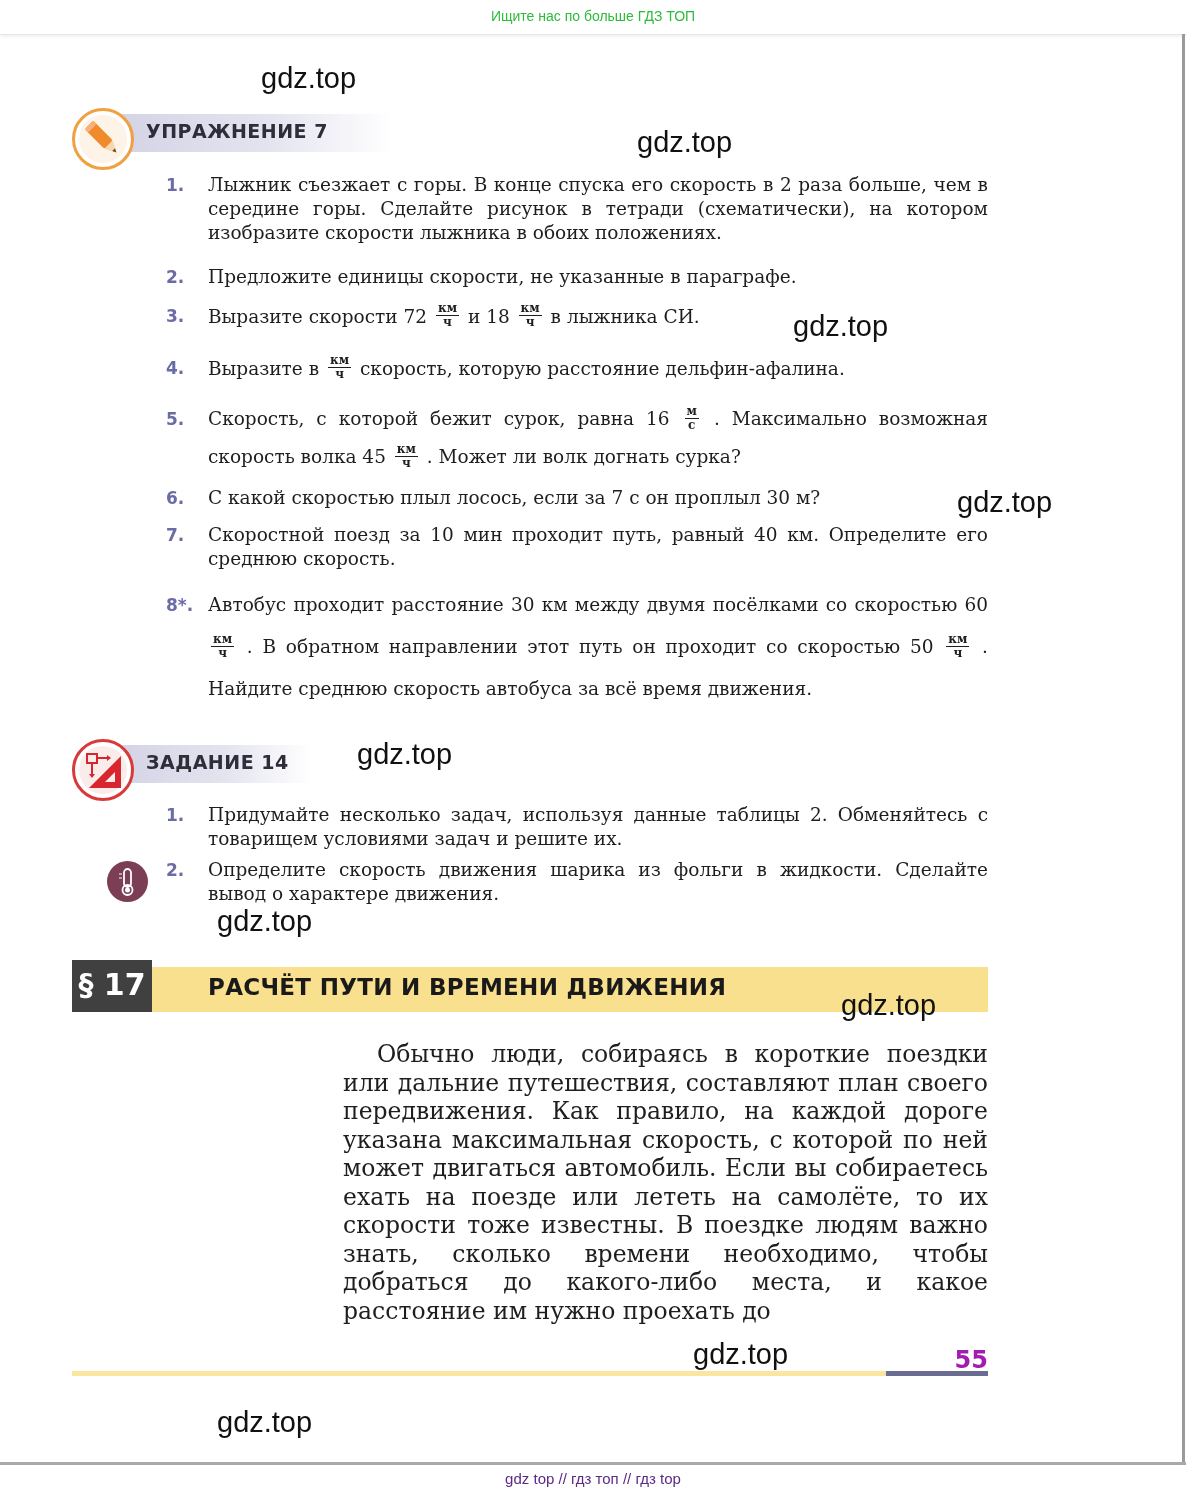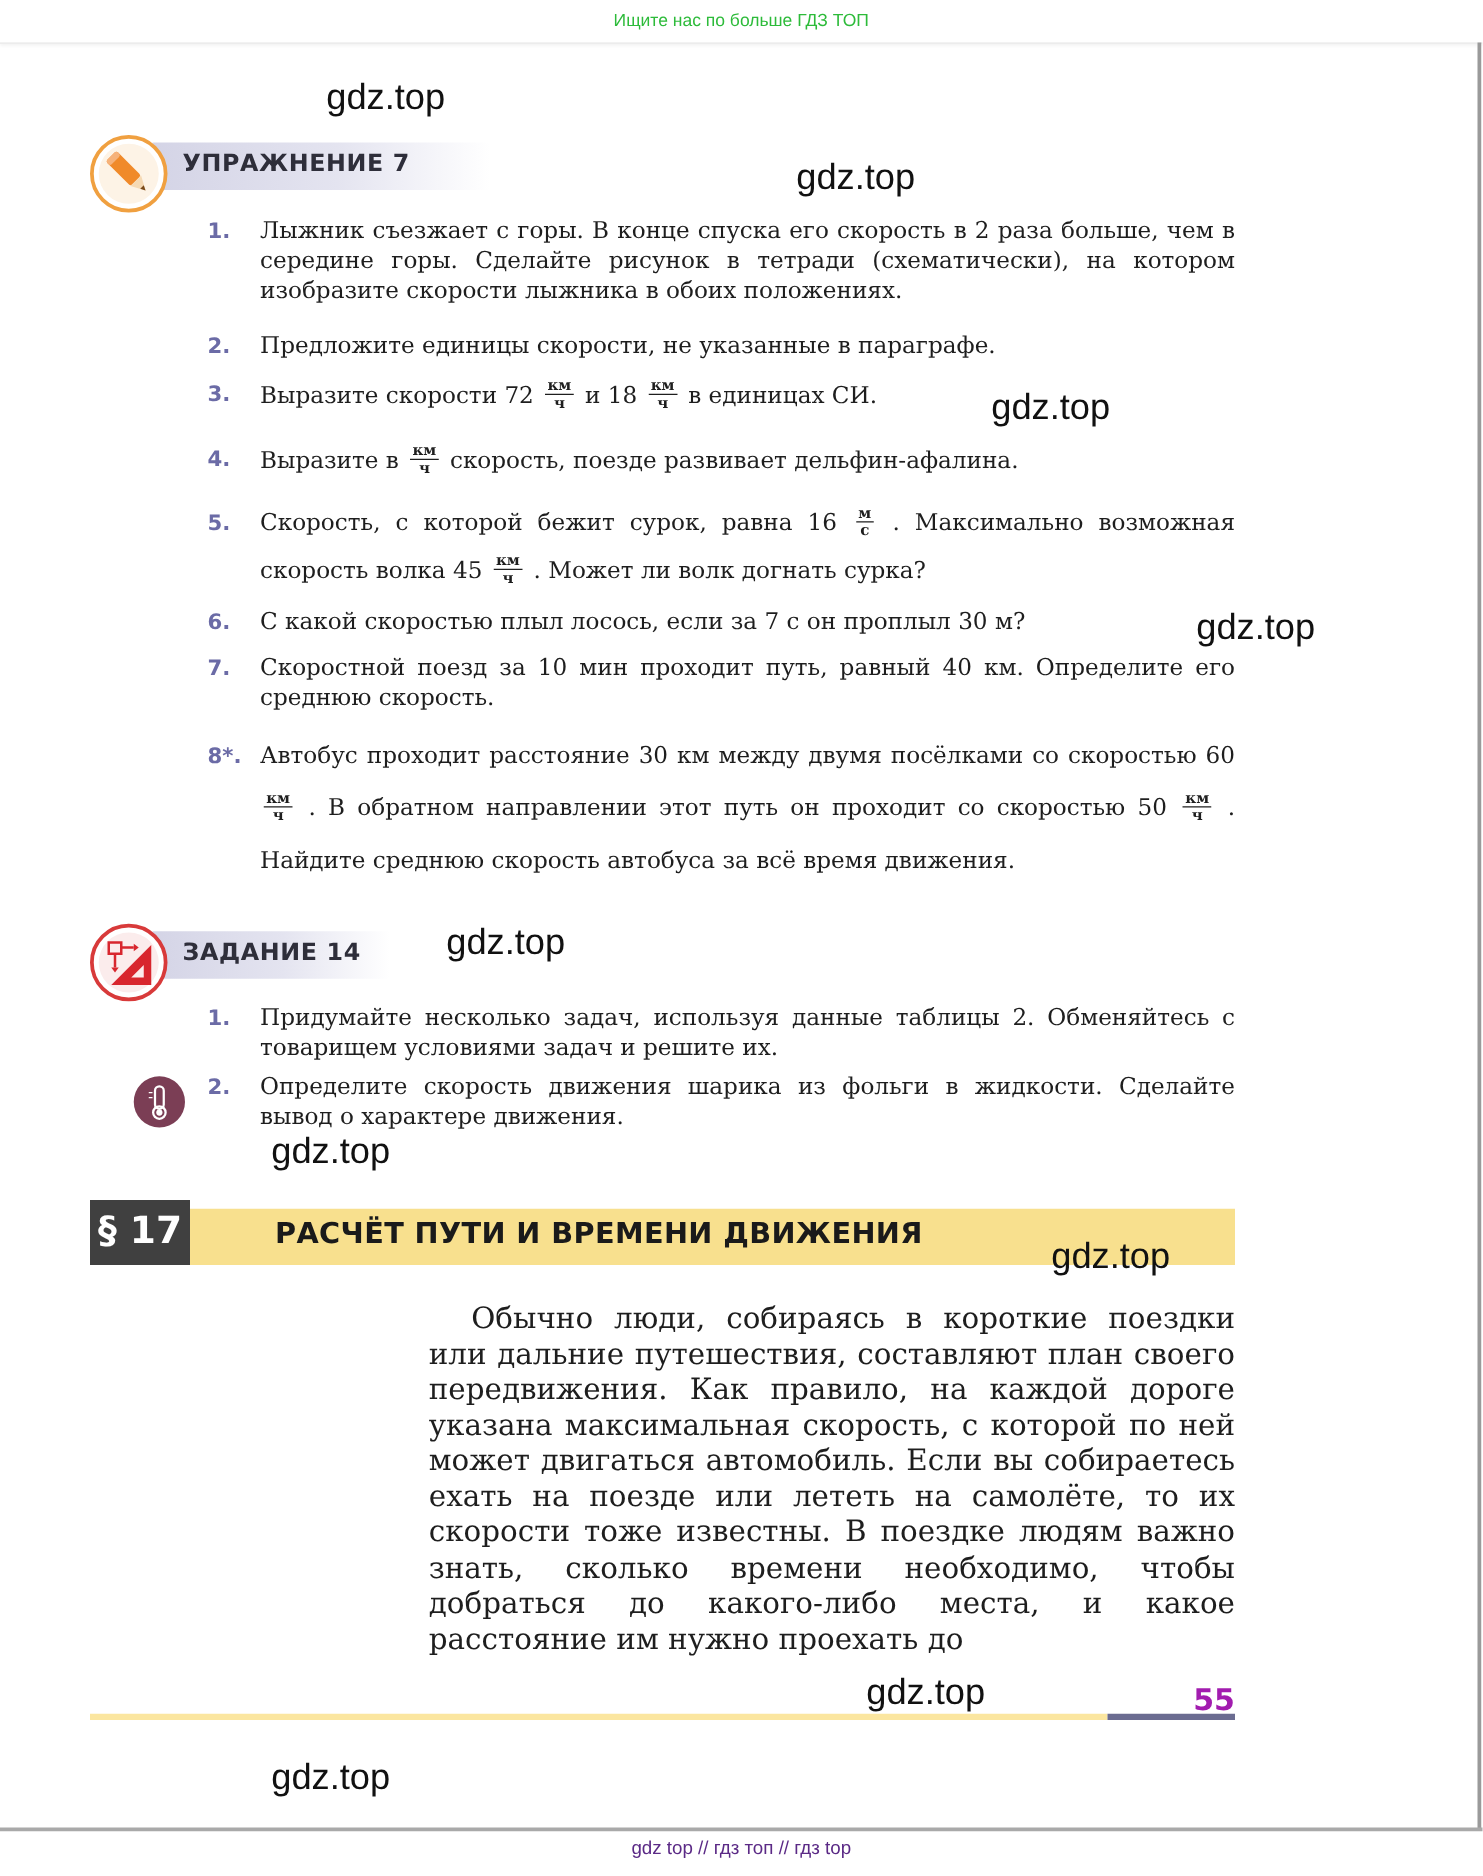--- a/index.html
+++ b/index.html
@@ -50,21 +50,21 @@
 
   .para-band {
     position: absolute; left: 72px; top: 960px; width: 916px; height: 52px;
   }
   .para-band .yellow { position: absolute; left: 80px; top: 7px; width: 836px; height: 45px; background: #f8e08e; }
   .para-band .num {
     position: absolute; left: 0; top: 0; width: 80px; height: 52px; background: #404040; color: #fff;
     font-family: "DejaVu Sans", sans-serif; font-weight: bold; font-size: 30px; line-height: 50px; text-align: center;
   }
   .para-band .title {
-    position: absolute; left: 148px; top: 14px; font-family: "DejaVu Sans", sans-serif; font-weight: bold;
+    position: absolute; left: 136px; top: 14px; font-family: "DejaVu Sans", sans-serif; font-weight: bold;
     font-size: 23px; color: #1a1a1a; letter-spacing: 0.3px; white-space: nowrap;
   }
 
   .body-text {
     position: absolute; left: 343px; top: 1040px; width: 645px; font-size: 23.5px; line-height: 28.5px;
     text-align: justify; text-indent: 34px; color: #1e1e1e;
   }
   .foot-line { position: absolute; left: 72px; top: 1371px; width: 814px; height: 5px; background: #fbe6a0; }
   .foot-line2 { position: absolute; left: 886px; top: 1371px; width: 102px; height: 5px; background: #6b6c91; }
   .page-num {
@@ -109,31 +109,31 @@
   <span class="num">2.</span>
   <div class="txt">Предложите единицы скорости, не указанные в параграфе.</div>
 </div>
 <div class="task" style="top:304px;">
   <span class="num">3.</span>
   <div class="txt">
     <span>Выразите скорости 72</span>
     <span class="frac"><span class="n">км</span><span class="d">ч</span></span>
     <span>и 18</span>
     <span class="frac"><span class="n">км</span><span class="d">ч</span></span>
-    <span>в единицах СИ.</span>
+    <span>в лыжника СИ.</span>
   </div>
 </div>
 <div class="wm" style="left:793px; top:310px;">gdz.top</div>
 
 <div class="task" style="top:356px;">
   <span class="num">4.</span>
   <div class="txt">
     <span>Выразите в</span>
     <span class="frac"><span class="n">км</span><span class="d">ч</span></span>
-    <span>скорость, поезде развивает дельфин-афалина.</span>
+    <span>скорость, которую расстояние дельфин-афалина.</span>
   </div>
 </div>
 <div class="task" style="top:400px; line-height:38px;">
   <span class="num">5.</span>
   <div class="txt">
     <span>Скорость, с которой бежит сурок, равна 16</span>
     <span class="frac"><span class="n">м</span><span class="d">с</span></span>
     <span>. Максимально возможная скорость волка 45</span>
     <span class="frac"><span class="n">км</span><span class="d">ч</span></span>
     <span>. Может ли волк догнать сурка?</span>

